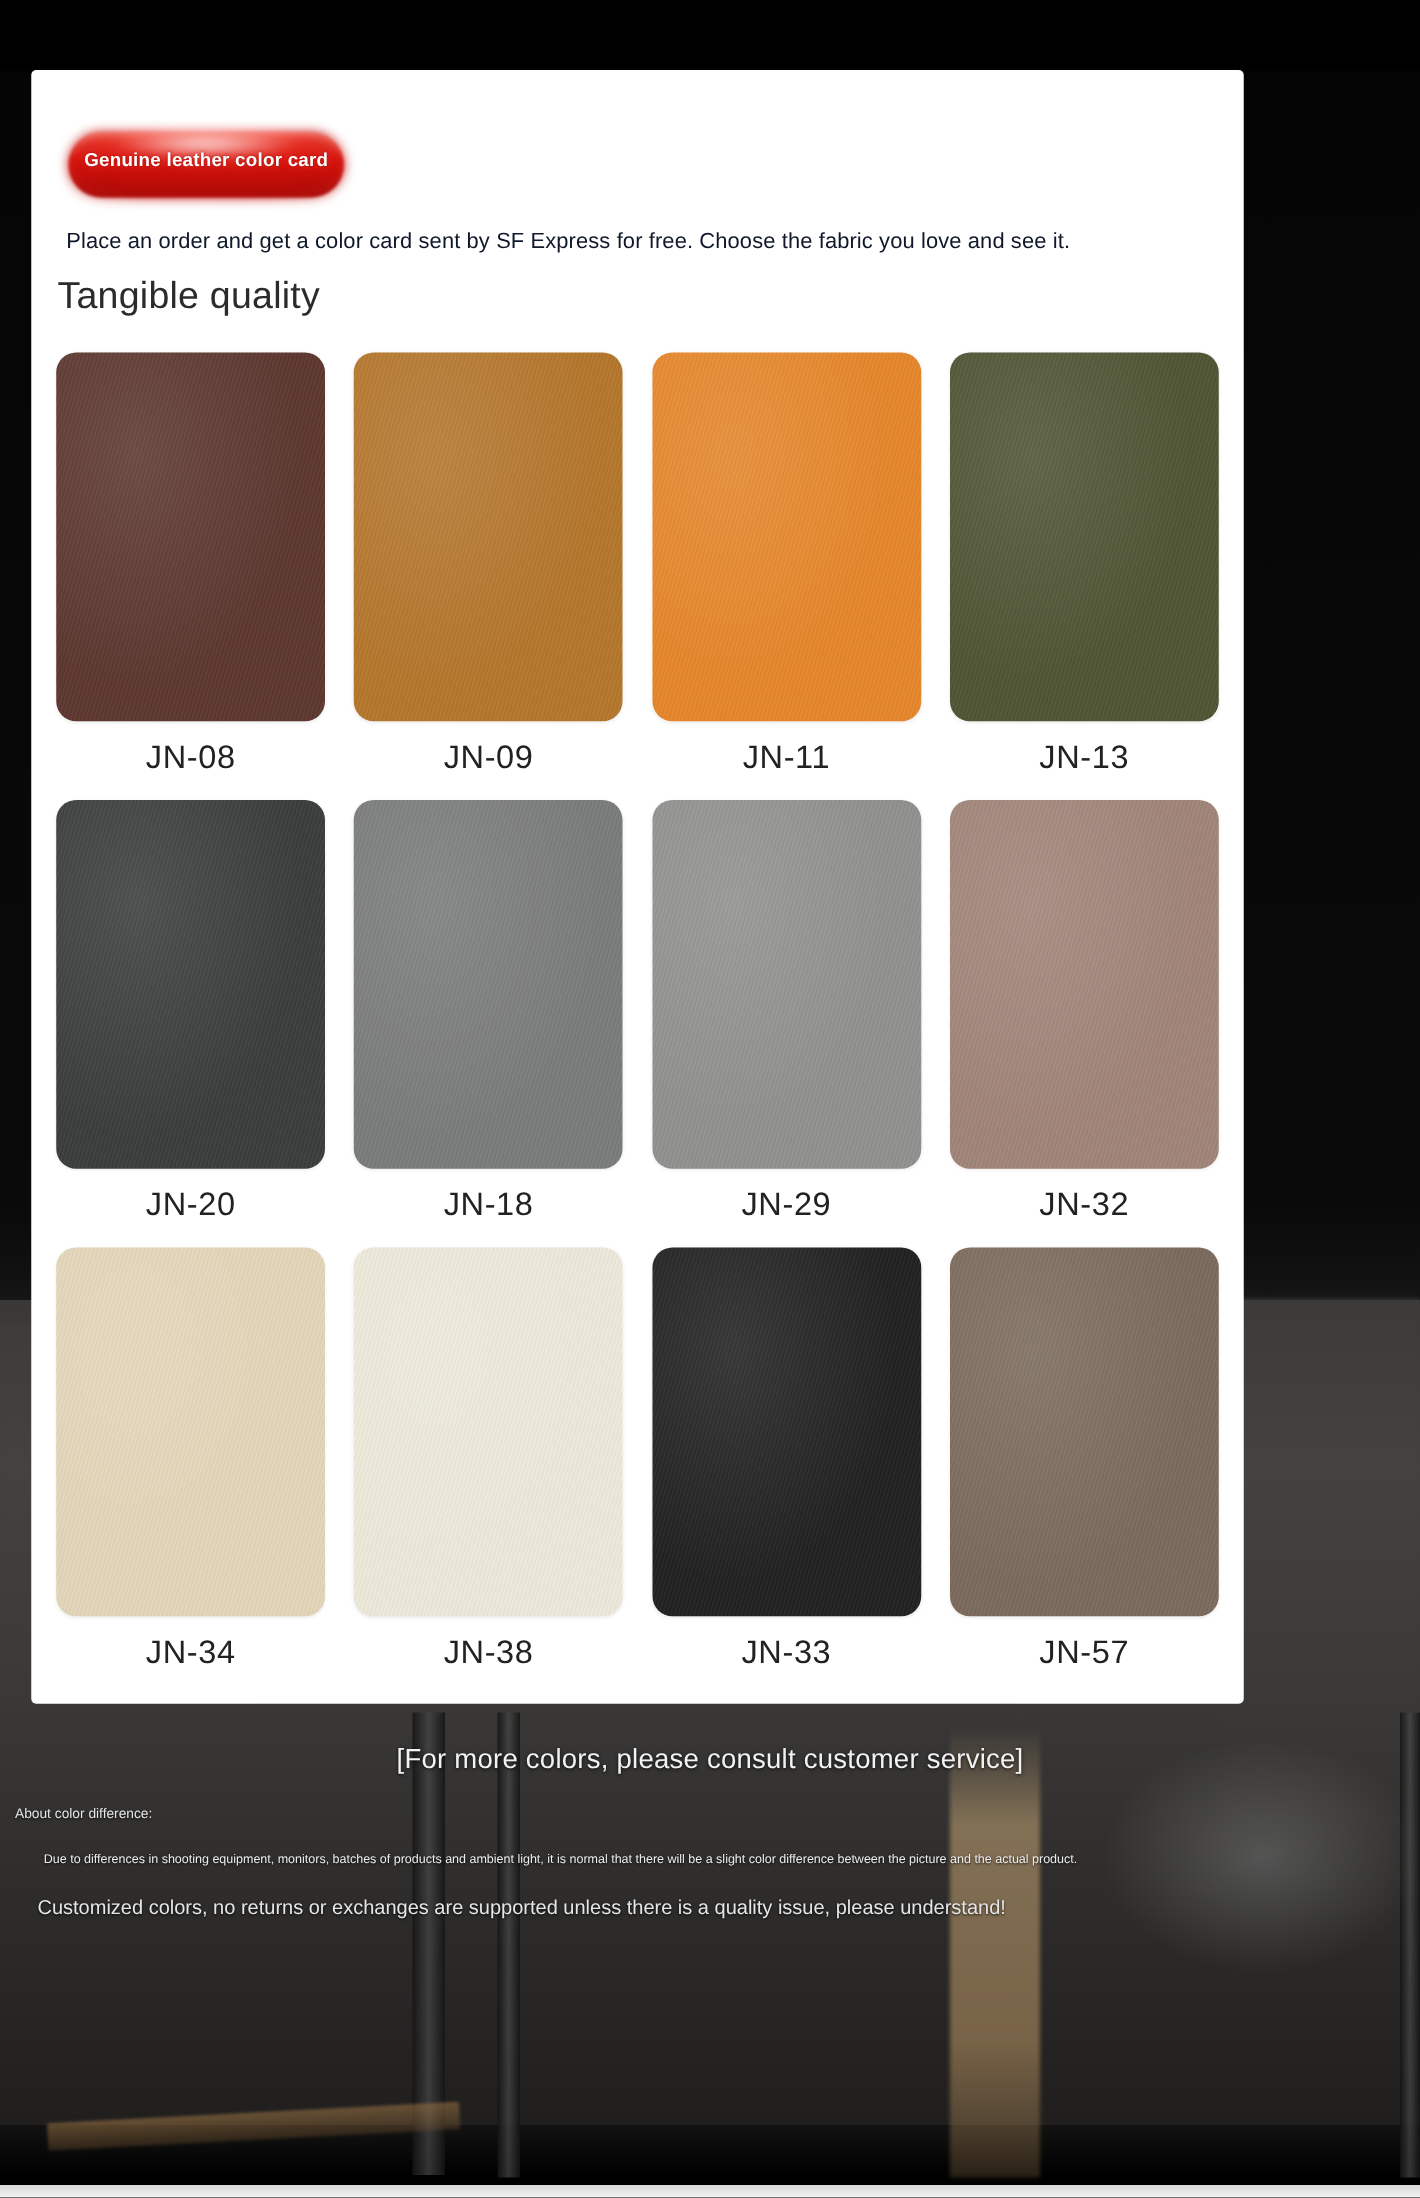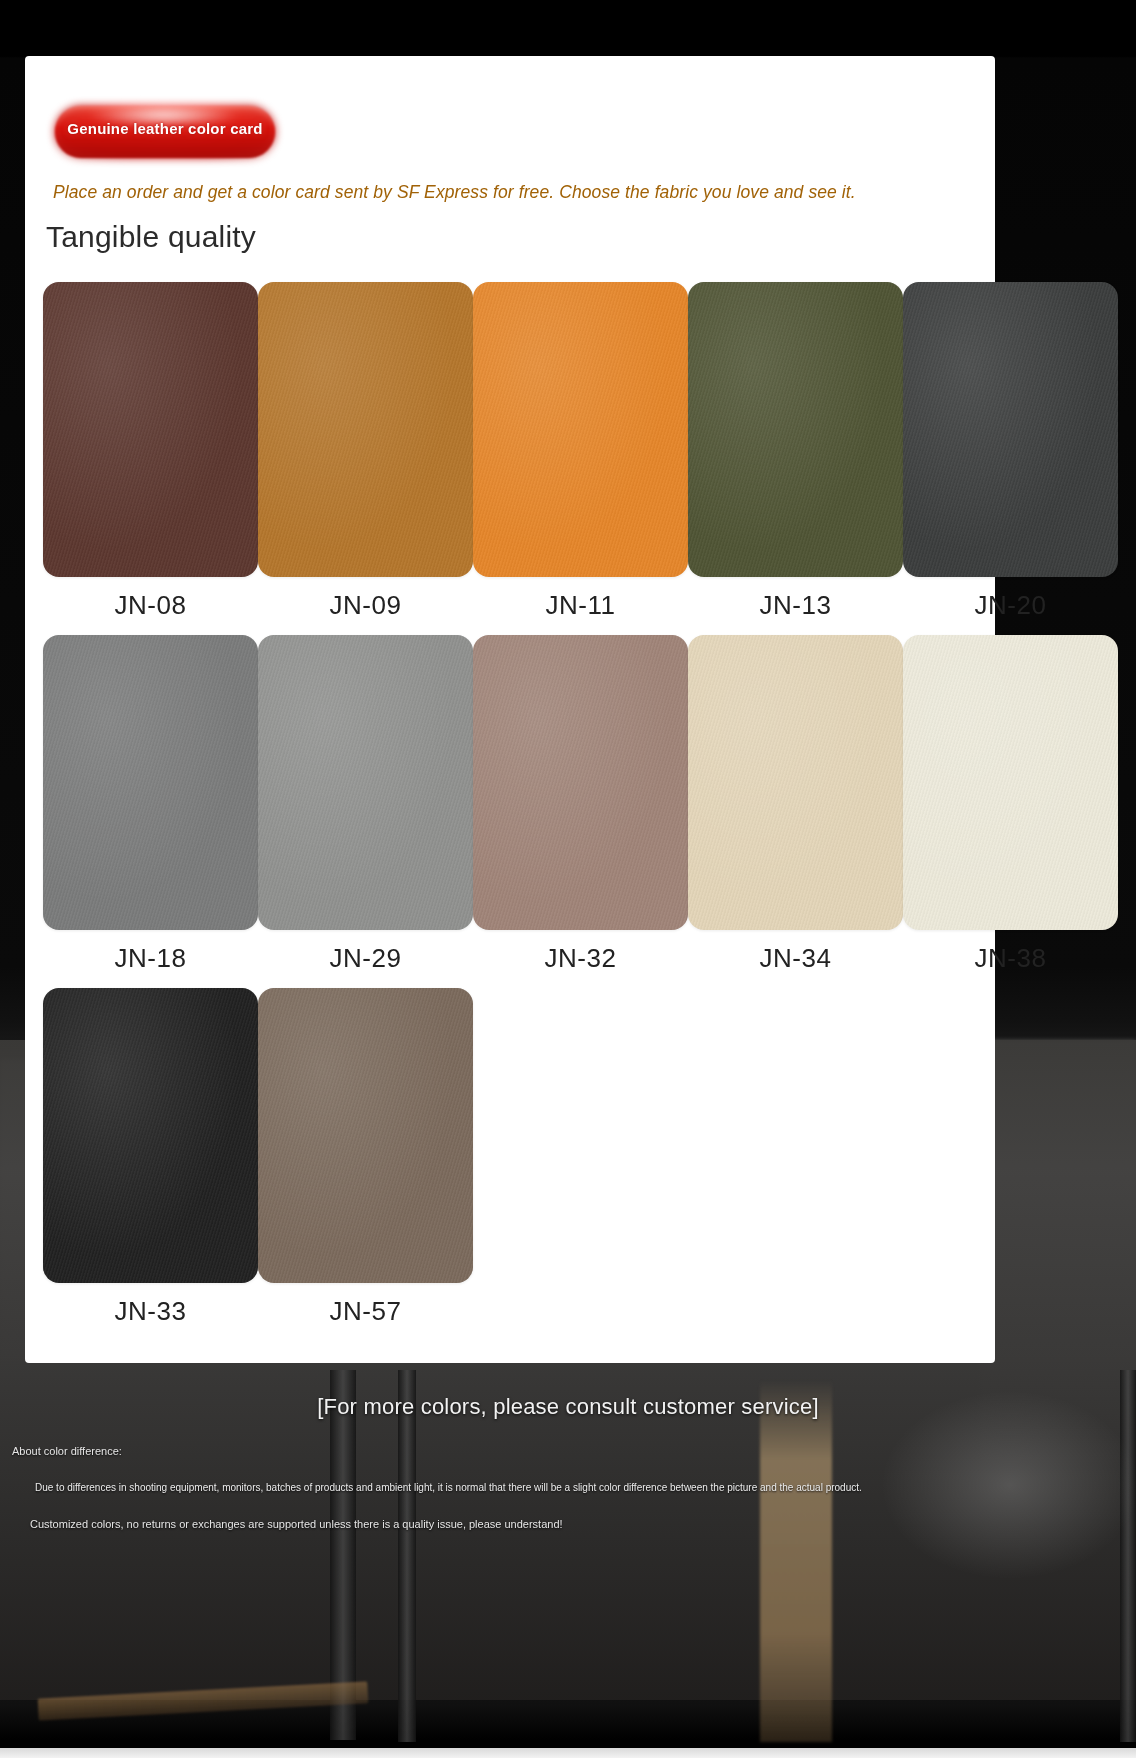--- a/index.html
+++ b/index.html
@@ -124,47 +124,47 @@
     white-space: nowrap;
   }
 
   
   .subtitle {
     position: absolute;
     left: 28px;
     top: 126px;
     width: 900px;
     font-size: 17.5px;
-    color: #a16207;
+    color: #0f172a;
     letter-spacing: .1px;
     white-space: nowrap;
-    font-style: italic;
   }
 
   
   .heading {
     position: absolute;
     left: 21px;
     top: 164px;
     font-size: 30px;
     font-weight: 400;
     color: #2b2b2b;
     letter-spacing: .2px;
   }
 
   
   .grid {
     position: absolute;
     left: 18px;
     top: 226px;
     width: 934px;
     display: grid;
-    grid-template-columns: repeat(5, 1fr);
+    grid-template-columns: repeat(4, 1fr);
     row-gap: 14px;
     column-gap: 0px;
+    gap: 19px;
   }
   .cell {
     display: flex;
     flex-direction: column;
     align-items: center;
   }
   .swatch {
     width: 215px;
     height: 295px;
     border-radius: 16px;
@@ -220,21 +220,21 @@
     color: #ededed;
     text-shadow: 0 1px 2px rgba(0,0,0,.85);
     z-index: 6;
     white-space: nowrap;
   }
   .note-2 {
     position: absolute;
     left: 30px;
     top: 1518px;
     width: 1070px;
-    font-size: 11px;
+    font-size: 16px;
     color: #e6e6e6;
     text-shadow: 0 1px 2px rgba(0,0,0,.85);
     z-index: 6;
     white-space: nowrap;
   }
 </style>
 </head>
 <body>
 
 <div class="backdrop">

